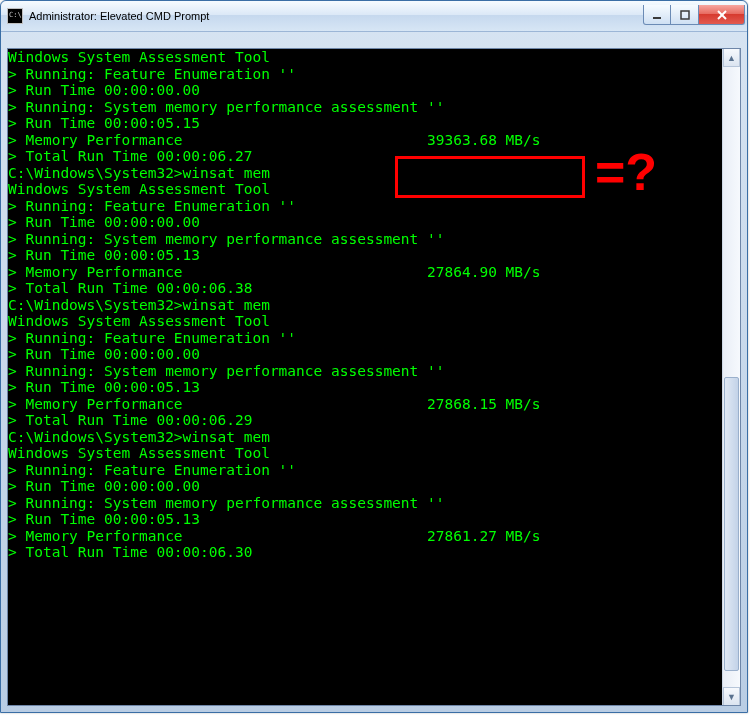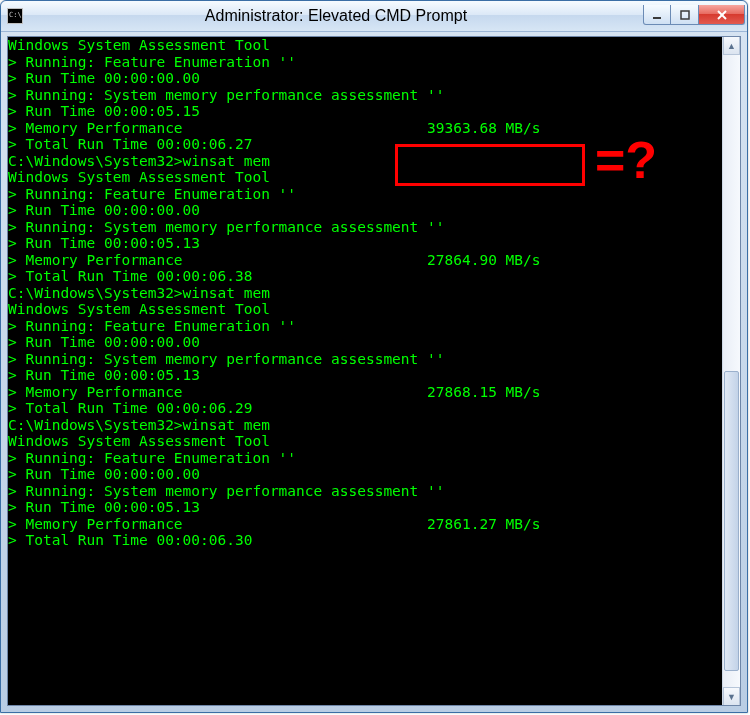--- a/index.html
+++ b/index.html
@@ -33,25 +33,24 @@
   }
   .title-icon {
     width: 16px;
     height: 16px;
     margin-right: 6px;
     display: flex;
     align-items: center;
     justify-content: center;
   }
   .title-text {
-    font-size: 16px;
+    font-size: 11px;
     color: #000;
     flex: 1;
     white-space: nowrap;
-    text-align: center;
   }
   .win-buttons {
     display: flex;
     align-items: flex-start;
     margin-top: -2px;
   }
   .win-btn {
     height: 20px;
     border: 1px solid #6b8bb5;
     border-top: none;
@@ -68,21 +67,21 @@
     width: 46px;
     border-left: none;
     border-radius: 0 0 3px 0;
     background: linear-gradient(to bottom,#f7a6a0 0,#e86d63 45%,#d6382d 46%,#e25a50 100%);
     color: #fff;
   }
   .win-btn svg { display:block; }
 
   .client {
     flex: 1;
-    margin: 4px 6px 6px 6px;
+    margin: 16px 6px 6px 6px;
     border: 1px solid #6e86a8;
     background: #000;
     position: relative;
     overflow: hidden;
   }
   .scrollbar {
     position: absolute;
     top: 0;
     right: 0;
     bottom: 0;

